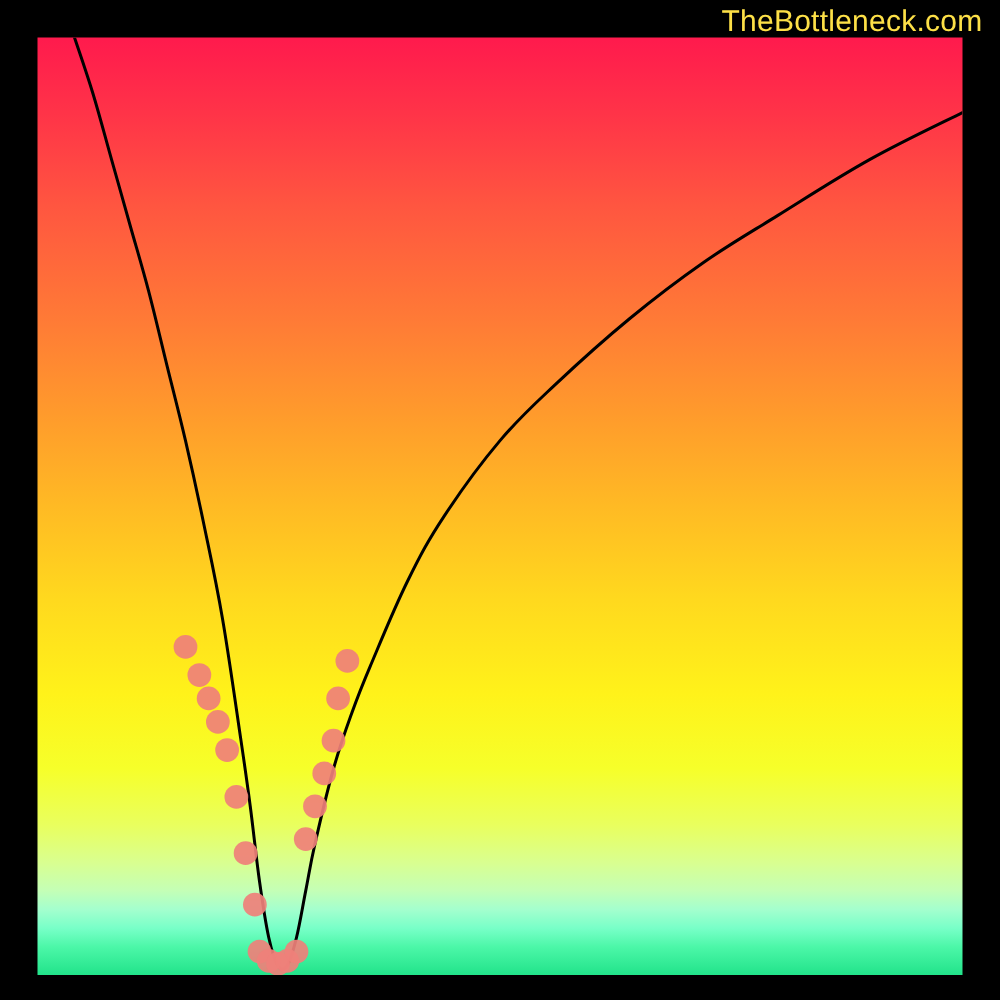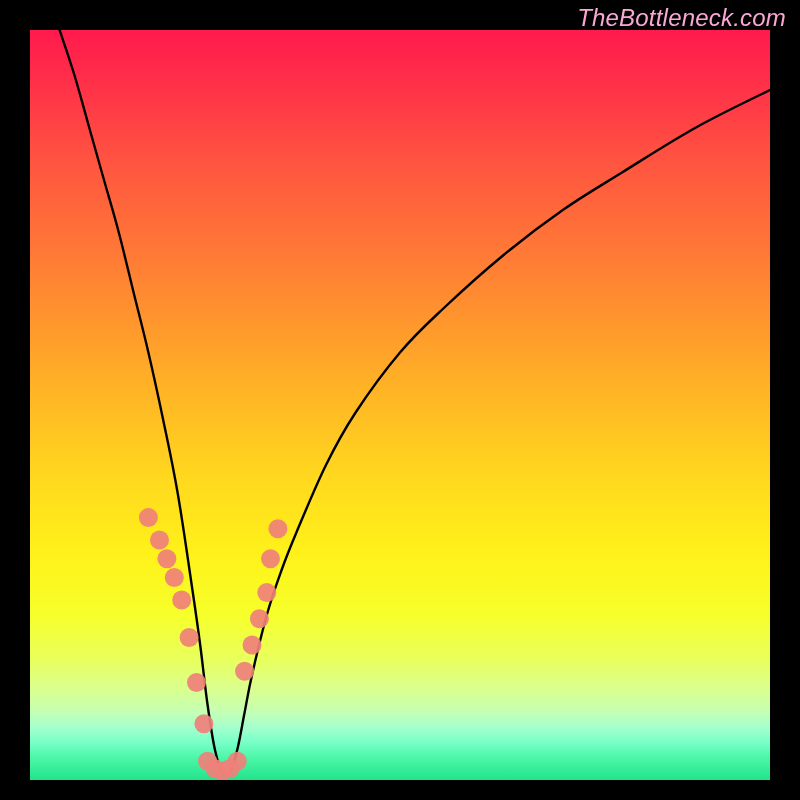--- a/index.html
+++ b/index.html
@@ -41,25 +41,24 @@
       #a4ffce 93%,
       #78ffc8 95%,
       #4cf7a8 97%,
       #22e38a 100%);
     overflow: hidden;
   }
   .watermark {
     position: absolute;
     top: 4px;
     right: 14px;
-    color: #f9a8d4;
+    color: #fde047;
     font-size: 24px;
     font-weight: 500;
     letter-spacing: 0.2px;
-    font-style: italic;
   }
   svg {
     position: absolute;
     top: 0;
     left: 0;
   }
 </style>
 </head>
 <body>
 

